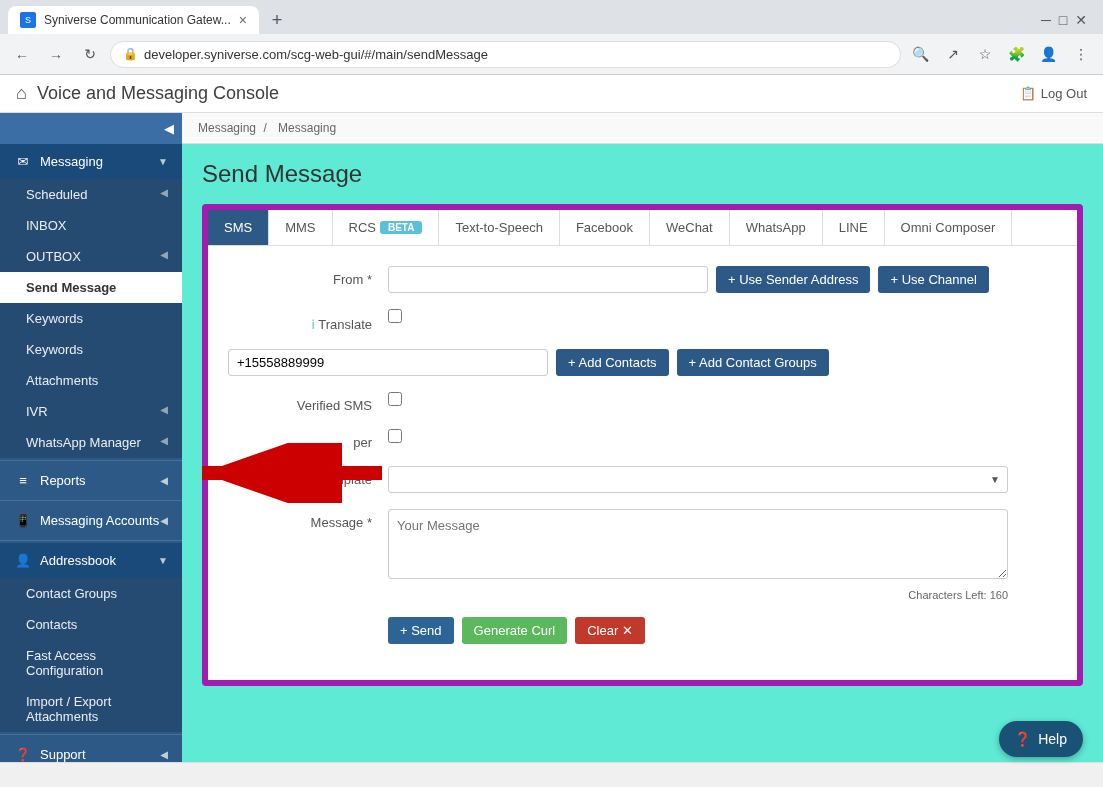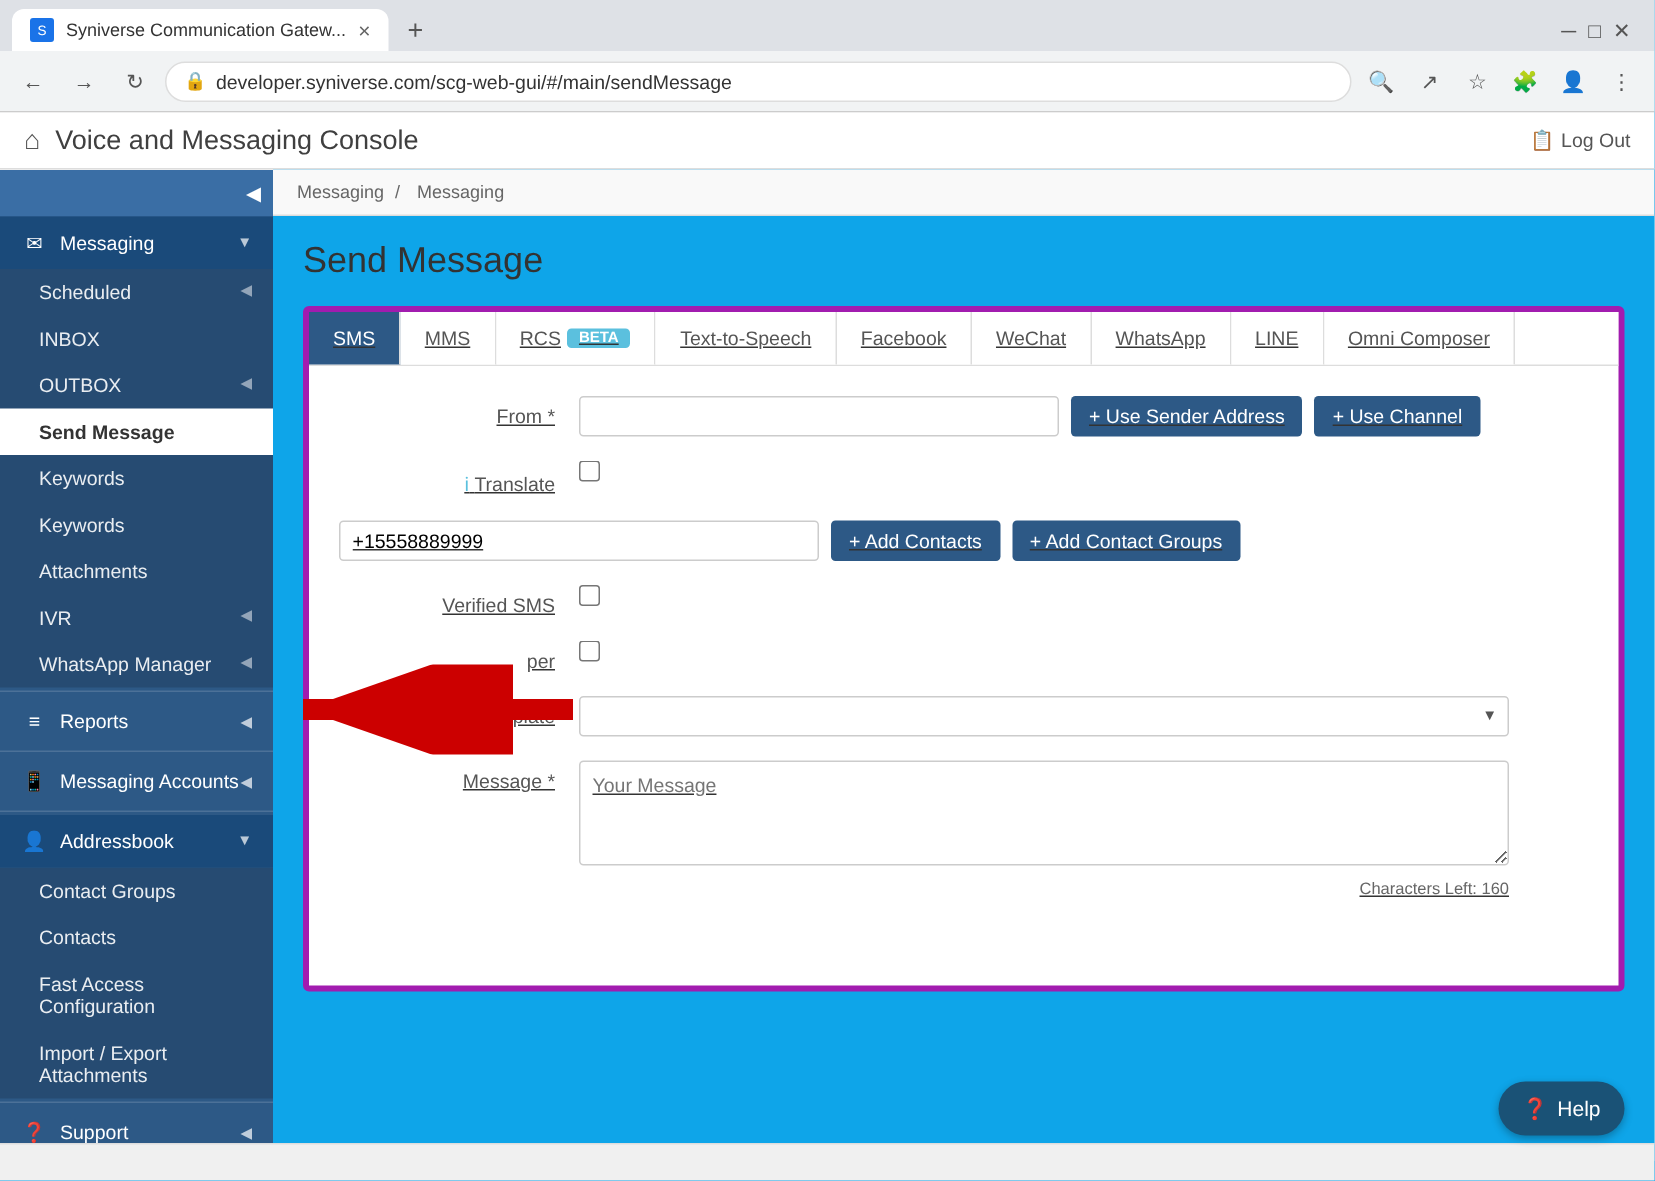--- a/index.html
+++ b/index.html
@@ -47,30 +47,30 @@
     .sidebar-item-label { font-size: 13px; }
     .sidebar-chevron { font-size: 10px; color: rgba(255,255,255,0.7); }
 
     .sidebar-submenu { background: rgba(0,0,0,0.15); }
     .sidebar-submenu-item { padding: 8px 14px 8px 26px; color: rgba(255,255,255,0.9); cursor: pointer; font-size: 13px; }
     .sidebar-submenu-item.active { background: white; color: #333; font-weight: bold; }
 
     .sidebar-divider { height: 1px; background: rgba(255,255,255,0.15); margin: 2px 0; }
 
     
-    .main-content { flex: 1; overflow-y: auto; background: #0ea5e9; }
+    .main-content { flex: 1; overflow-y: auto; background: #5eead4; }
     .breadcrumb { padding: 8px 16px; font-size: 12px; color: #666; border-bottom: 1px solid #ddd; background: #f9f9f9; }
     .breadcrumb a { color: #666; text-decoration: none; }
     .breadcrumb span { color: #666; margin: 0 4px; }
 
     .page-content { padding: 16px 20px; }
     .page-title { font-size: 24px; font-weight: normal; color: #333; margin-bottom: 16px; }
 
     
-    .tabs-container { background: white; border: 4px solid #a21caf; border-radius: 4px; overflow: hidden; text-decoration: underline; }
+    .tabs-container { background: white; border: 6px solid #a21caf; border-radius: 4px; overflow: hidden; }
     .tabs-header { display: flex; border-bottom: 1px solid #ddd; background: white; }
     .tab-btn { padding: 10px 16px; font-size: 13px; cursor: pointer; border: none; background: white; color: #555; border-right: 1px solid #ddd; display: flex; align-items: center; gap: 4px; }
     .tab-btn.active { background: #2d5986; color: white; }
     .tab-badge { background: #5bc0de; color: white; border-radius: 3px; padding: 1px 8px; font-size: 10px; font-weight: bold; }
 
     .tabs-body { padding: 20px; }
 
     
     .form-row { display: flex; align-items: flex-start; margin-bottom: 16px; }
     .form-label { width: 160px; flex-shrink: 0; padding-top: 6px; font-size: 13px; color: #555; text-align: right; padding-right: 16px; }
@@ -366,20 +366,25 @@
             <div class="form-row">
               <div class="form-label">Message *</div>
               <div class="form-control-wrap" style="flex-direction: column; align-items: flex-start;">
                 <textarea class="message-textarea" placeholder="Your Message" style=""></textarea>
                 <div class="chars-left" style="width: 620px;">Characters Left: 160</div>
               </div>
             </div>
 
             <div class="form-row">
               <div class="form-label"></div>
+              <div class="form-control-wrap">
+                <button class="btn btn-primary" style="background: #2d6496;">+ Send</button>
+                <button class="btn btn-success">Generate Curl</button>
+                <button class="btn btn-danger">Clear ✕</button>
+              </div>
             </div>
           </div>
         </div>
       </div>
     </div>
   </div>
 
   <div class="bottom-scrollbar"></div>
 </div>
 

